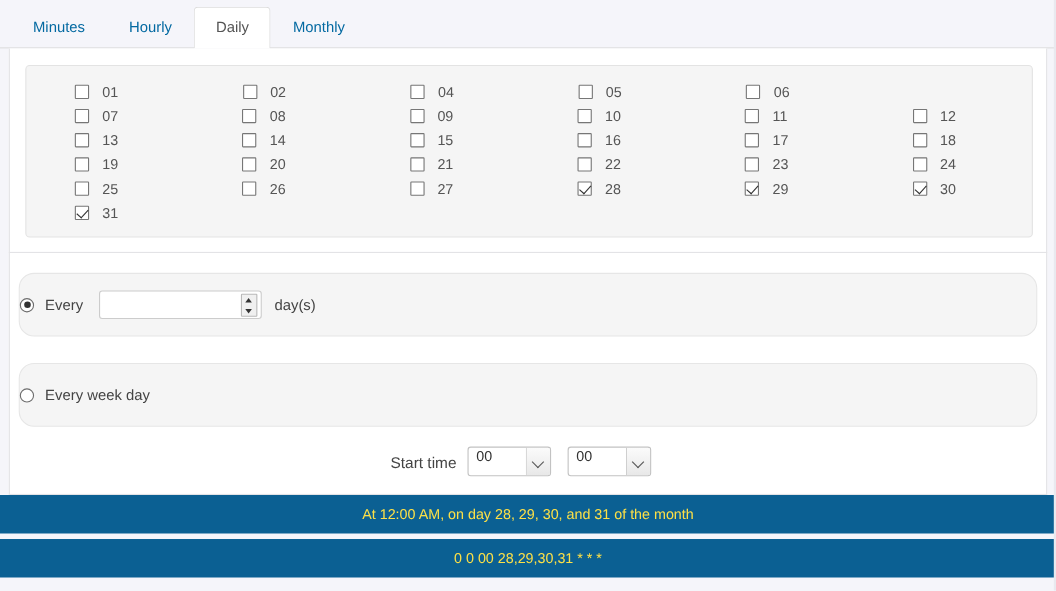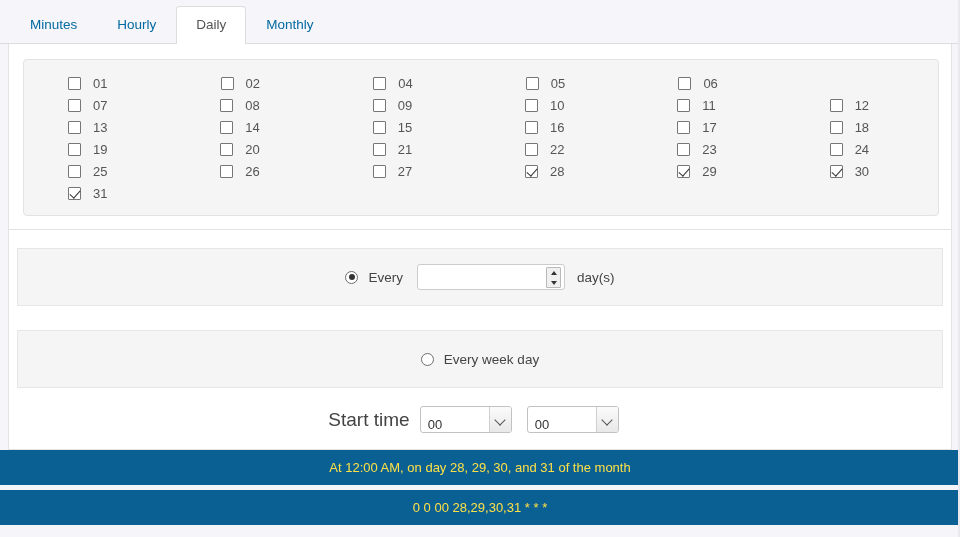--- a/index.html
+++ b/index.html
@@ -94,22 +94,22 @@
     position: absolute; left: 8px; top: 230px; width: 944px; height: 220px;
     background: #ffffff;
     border: 1px solid #e3e3e6;
     border-top: none;
   }
   .opt-box {
     position: absolute;
     left: 8px; width: 926px; height: 58px;
     background: #f5f5f5;
     border: 1px solid #e6e6e6;
-    border-radius: 0;
-    display: flex; align-items: center; justify-content: center;
+    border-radius: 14px;
+    display: flex; align-items: center; 
   }
   #opt-every { top: 18px; }
   #opt-weekday { top: 100px; }
 
   .radio {
     width: 13px; height: 13px;
     border: 1px solid #6d6d6d;
     border-radius: 50%;
     background: #ffffff;
     display: inline-block;
@@ -173,28 +173,28 @@
   }
   .unit {
     font-size: 13.5px; color: #444444; margin-left: 12px;
   }
 
   
   .starttime {
     position: absolute; left: 0; top: 176px; width: 944px;
     display: flex; align-items: center; justify-content: center;
   }
-  .st-label { font-size: 19px; color: #444444; margin-right: 10px; }
+  .st-label { font-size: 14px; color: #444444; margin-right: 10px; }
   .sel {
     position: relative;
-    width: 92px; height: 27px;
+    width: 76px; height: 27px;
     background: #ffffff;
     border: 1px solid #c2c2c2;
     border-radius: 3px;
-    display: flex; align-items: flex-end;
+    display: flex; align-items: flex-start;
     margin-right: 15px;
     cursor: pointer;
   }
   .sel .val {
     font-size: 13px; color: #333333;
     padding-left: 7px;
   }
   .sel .arrowbox {
     position: absolute; right: 0; top: 0;
     width: 22px; height: 25px;

